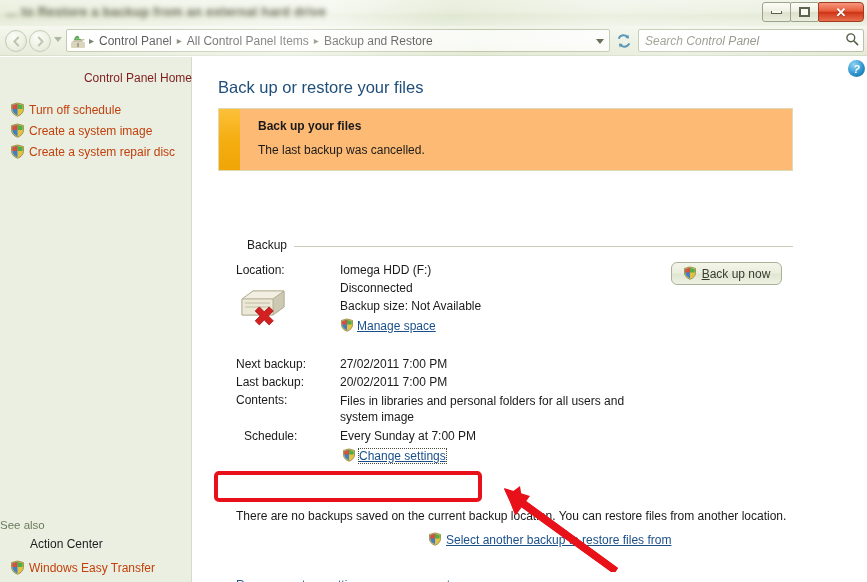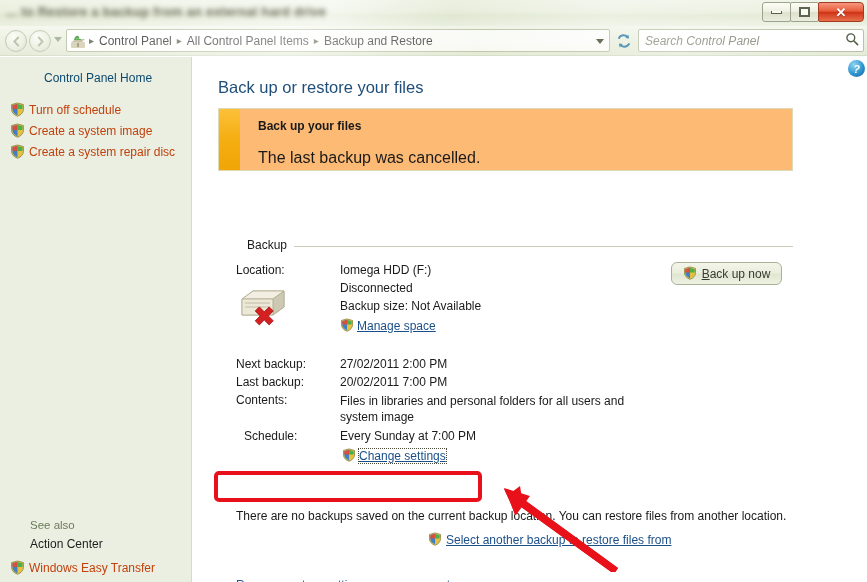--- a/index.html
+++ b/index.html
@@ -137,32 +137,32 @@
     position: absolute; left: 0; top: 57px; width: 867px; height: 525px;
     background: #ffffff;
   }
   #sidebar {
     position: absolute; left: 0; top: 0; width: 192px; height: 525px;
     background: #eaefe2;
     border-right: 1px solid #d5dbc8;
   }
   #sidebar-top { position: absolute; left: 0; top: 0; width: 192px; }
   #sidebar-home {
-    padding: 14px 0 0 44px; font-size: 12px; color: #0c4a6e;
+    padding: 14px 0 0 44px; font-size: 12px; color: #7f1d1d; text-align: right;
   }
   .side-link {
     display: flex; align-items: center;
     padding: 3px 0 3px 10px;
     font-size: 12px; color: #c2410c;
   }
   .side-link .slabel { margin-left: 4px; }
   #sidebar-links { margin-top: 14px; }
   #sidebar-bottom { position: absolute; left: 0; bottom: 4px; width: 192px; }
   #see-also-label {
-    padding-left: 30px; font-size: 11.5px; color: #6c7a5a; margin-bottom: 4px;
+    font-size: 11.5px; color: #6c7a5a; margin-bottom: 4px;
   }
   #action-center-row { padding-left: 30px; font-size: 12px; color: #1d1d1d; padding-top: 2px; padding-bottom: 6px; }
 
   
   .shield {
     position: relative; width: 15px; height: 15px; flex: 0 0 auto;
     display: inline-block; vertical-align: -3px;
   }
   .shield svg { display: block; }
 
@@ -190,21 +190,21 @@
     border: 1px solid #e0d9b8;
     background: #fdba74;
     display: flex;
   }
   #alert-bar {
     width: 21px; flex: 0 0 auto;
     background: linear-gradient(to bottom, #fcc03a 0%, #f5ae11 50%, #f0a505 100%);
   }
   #alert-text { padding: 10px 0 0 18px; }
   #alert-title { font-size: 12px; font-weight: bold; color: #1a1a1a; }
-  #alert-desc { font-size: 16px; color: #1a1a1a; margin-top: 16px; }
+  #alert-desc { font-size: 12px; color: #1a1a1a; margin-top: 10px; }
 
   
   .group-head {
     position: absolute; left: 26px; width: 575px;
     display: flex; align-items: center;
   }
   .group-head .ghlabel { font-size: 12px; color: #1a1a1a; white-space: nowrap; margin-left: 29px; }
   .group-head .ghrule {
     flex: 1 1 auto; height: 1px; background: #cfcfb9; margin-left: 7px; margin-top: 2px;
   }
@@ -469,21 +469,21 @@
             <path d="M7.5 2 L12.5 3.35 V7.3 C12.5 10 10.5 12.2 7.5 13.2 Z" fill="#e8c13c"></path>
             <path d="M7.5 2 L2.5 3.35 V7.3 C2.5 10 4.5 12.2 7.5 13.2 Z" fill="#3f7fc4"></path>
             <path d="M7.5 2 L2.5 3.35 V7 H7.5 Z" fill="#d94f3d"></path>
             <path d="M7.5 2 L12.5 3.35 V7 H7.5 Z" fill="#4fae4a"></path>
           </svg>
         </span>
         <span class="btn-label"><u>B</u>ack up now</span>
       </div>
 
       <span class="dlabel" style="left:44px; top:300px;">Next backup:</span>
-      <span class="dval" style="left:148px; top:300px;">27/02/2011 2:00 PM</span>
+      <span class="dval" style="left:148px; top:300px;">27/02/2011 7:00 PM</span>
 
       <span class="dlabel" style="left:44px; top:318px;">Last backup:</span>
       <span class="dval" style="left:148px; top:318px;">20/02/2011 7:00 PM</span>
 
       <span class="dlabel" style="left:44px; top:336px;">Contents:</span>
       <span class="dval" style="left:148px; top:336px; width:312px; line-height:16px;">Files in libraries and personal folders for all users and system image</span>
 
       <span class="dlabel" style="left:52px; top:372px;">Schedule:</span>
       <span class="dval" style="left:148px; top:372px;">Every Sunday at 7:00 PM</span>
 

